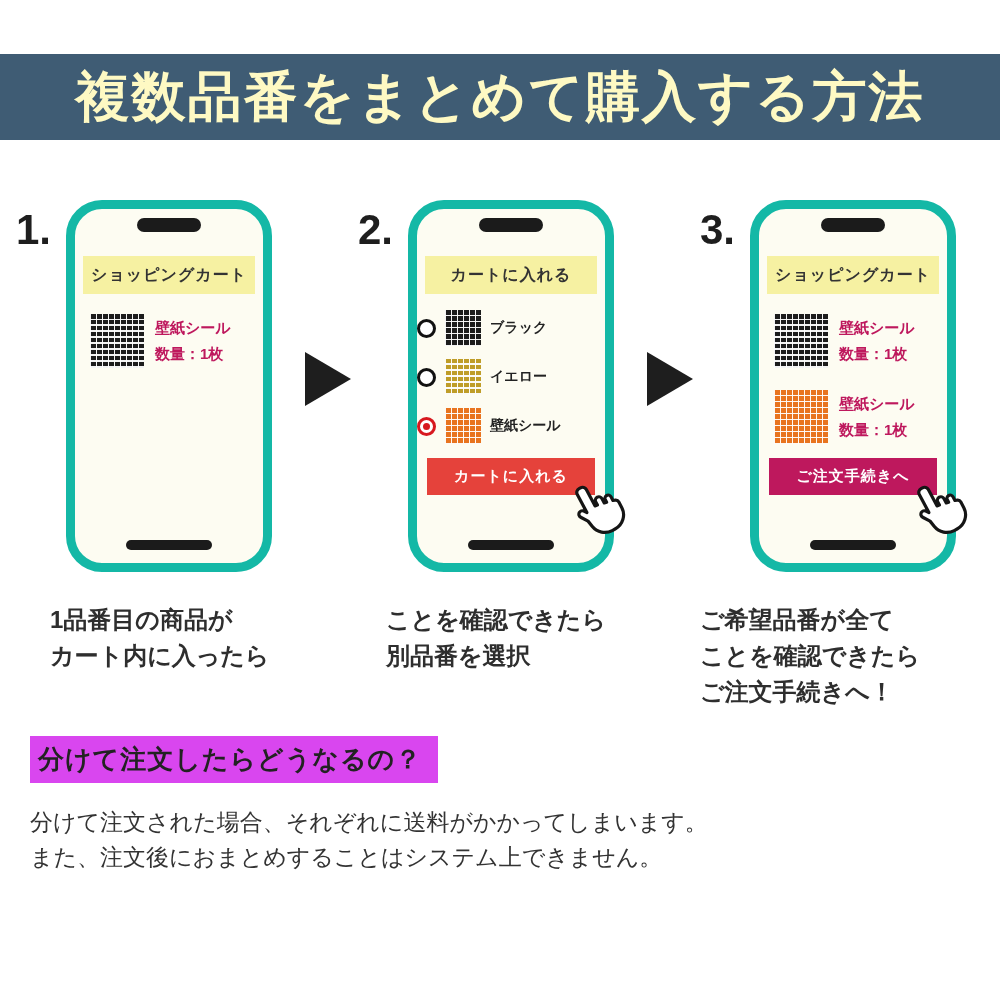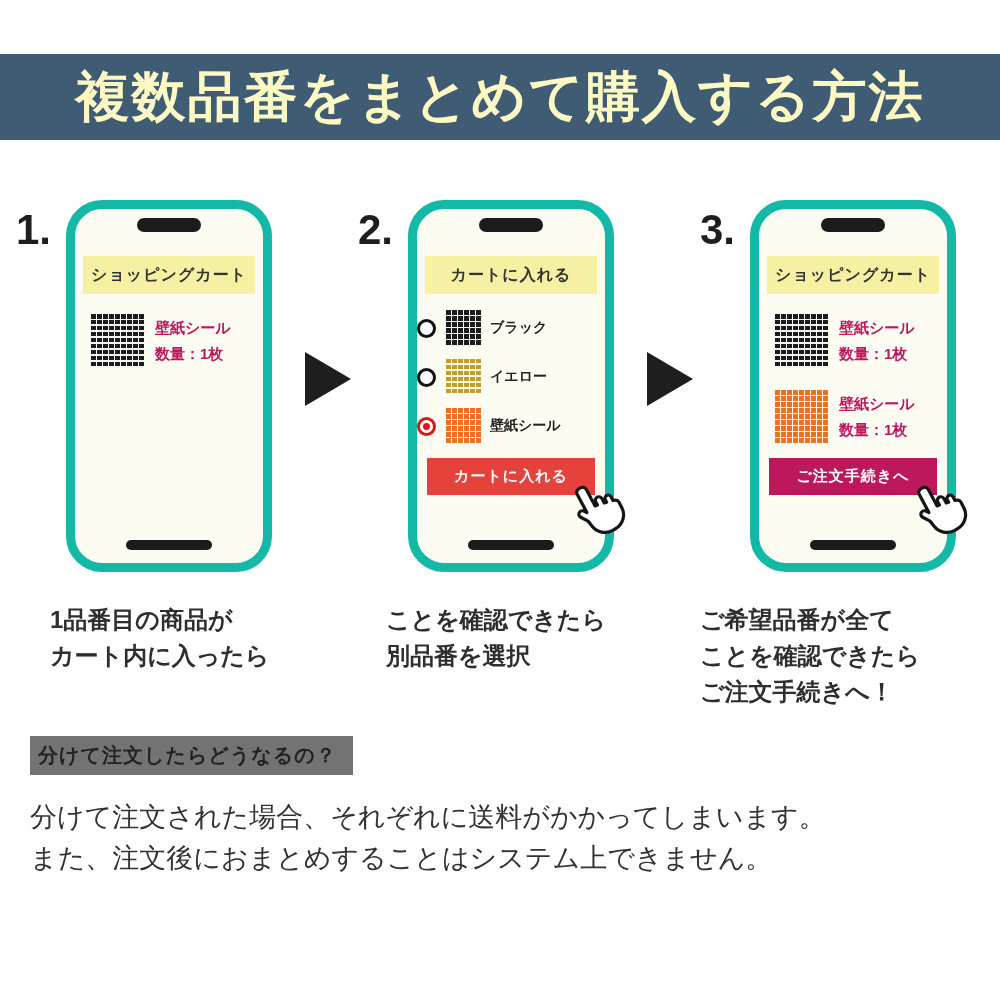--- a/index.html
+++ b/index.html
@@ -75,23 +75,23 @@
   .hand { position:absolute; right:-32px; top:20px; width:64px; height:64px; z-index:5; }
 
   
   .caption { margin-top:30px; font-size:24px; font-weight:bold; color:#2e2e2e; line-height:1.5; }
   .step-1 .caption { margin-left:34px; }
   .step-2 .caption { margin-left:28px; }
   .step-3 .caption { margin-left:0px; }
 
   
   .faq { margin-top:26px; padding:0 30px; }
-  .faq-q { display:inline-block; background:#737373; font-size:20px; font-weight:bold;
+  .faq-q { display:inline-block; background:#d946ef; font-size:26px; font-weight:bold;
            color:#222; padding:6px 16px 6px 8px; letter-spacing:1px; }
-  .faq-a { margin-top:22px; font-size:27px; color:#333; line-height:1.5; font-weight:500; }
+  .faq-a { margin-top:22px; font-size:23px; color:#333; line-height:1.5; font-weight:500; }
 </style>
 </head>
 <body>
 
 <div class="header">
   <div class="title">複数品番をまとめて購入する方法</div>
 </div>
 
 <div class="steps-row">
 

